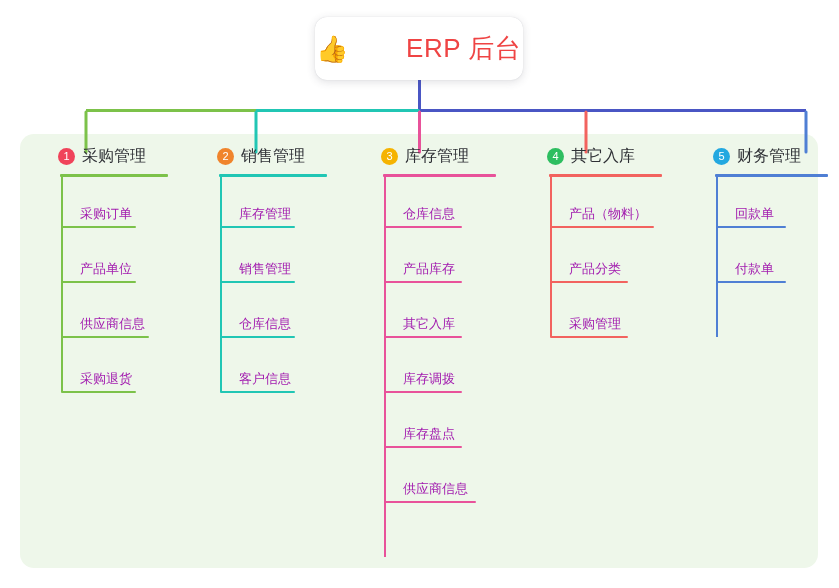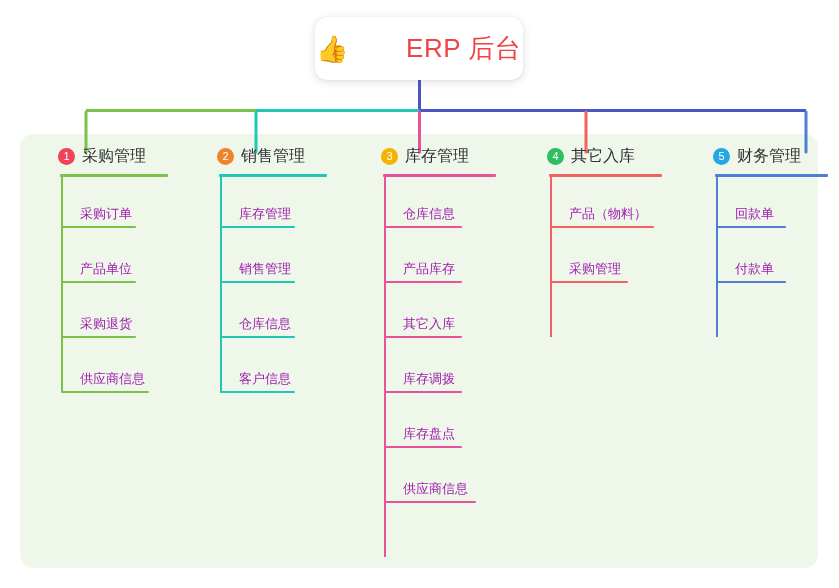--- a/index.html
+++ b/index.html
@@ -171,27 +171,27 @@
           <div class="trunk" style="background: rgb(124, 194, 74); height: 215px;"></div>
           <div class="leaf">
             <span class="leaf-label">采购订单</span>
             <div class="leaf-rule" style="background: rgb(124, 194, 74); width: 75px;"></div>
           </div>
           <div class="leaf">
             <span class="leaf-label">产品单位</span>
             <div class="leaf-rule" style="background: rgb(124, 194, 74); width: 75px;"></div>
           </div>
           <div class="leaf">
+            <span class="leaf-label">供应商信息</span>
+            <div class="leaf-rule" style="background: rgb(124, 194, 74); width: 88px;"></div>
+          </div>
+          <div class="leaf">
             <span class="leaf-label">采购退货</span>
             <div class="leaf-rule" style="background: rgb(124, 194, 74); width: 75px;"></div>
           </div>
-          <div class="leaf">
-            <span class="leaf-label">供应商信息</span>
-            <div class="leaf-rule" style="background: rgb(124, 194, 74); width: 88px;"></div>
-          </div>
         </div>
       </div>
       <div class="branch" style="left: 197px;">
         <div class="branch-head">
           <span class="badge" style="background: rgb(240, 132, 44);">2</span>
           <span class="branch-title">销售管理</span>
         </div>
         <div class="branch-rule" style="background: rgb(33, 198, 180); width: 108px; margin-left: 22px;"></div>
         <div class="leaves">
           <div class="trunk" style="background: rgb(33, 198, 180); height: 215px;"></div>
@@ -251,20 +251,24 @@
         <div class="branch-head">
           <span class="badge" style="background: rgb(45, 190, 96);">4</span>
           <span class="branch-title">其它入库</span>
         </div>
         <div class="branch-rule" style="background: rgb(242, 99, 95); width: 113px; margin-left: 22px;"></div>
         <div class="leaves">
           <div class="trunk" style="background: rgb(242, 99, 95); height: 160px;"></div>
           <div class="leaf">
             <span class="leaf-label">产品（物料）</span>
             <div class="leaf-rule" style="background: rgb(242, 99, 95); width: 104px;"></div>
+          </div>
+          <div class="leaf">
+            <span class="leaf-label">产品分类</span>
+            <div class="leaf-rule" style="background: rgb(242, 99, 95); width: 78px;"></div>
           </div>
           <div class="leaf">
             <span class="leaf-label">采购管理</span>
             <div class="leaf-rule" style="background: rgb(242, 99, 95); width: 78px;"></div>
           </div>
         </div>
       </div>
       <div class="branch" style="left: 693px;">
         <div class="branch-head">
           <span class="badge" style="background: rgb(35, 168, 224);">5</span>

